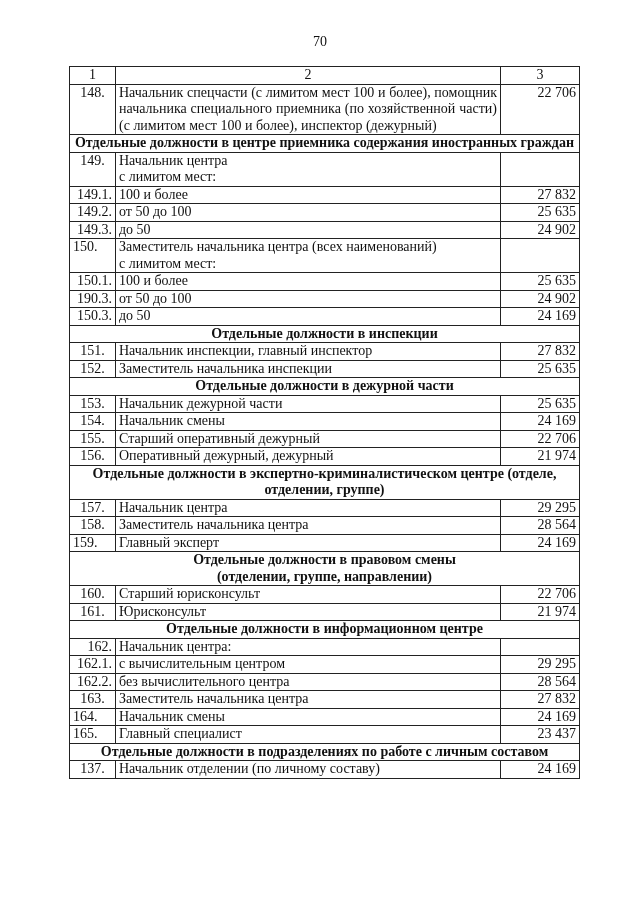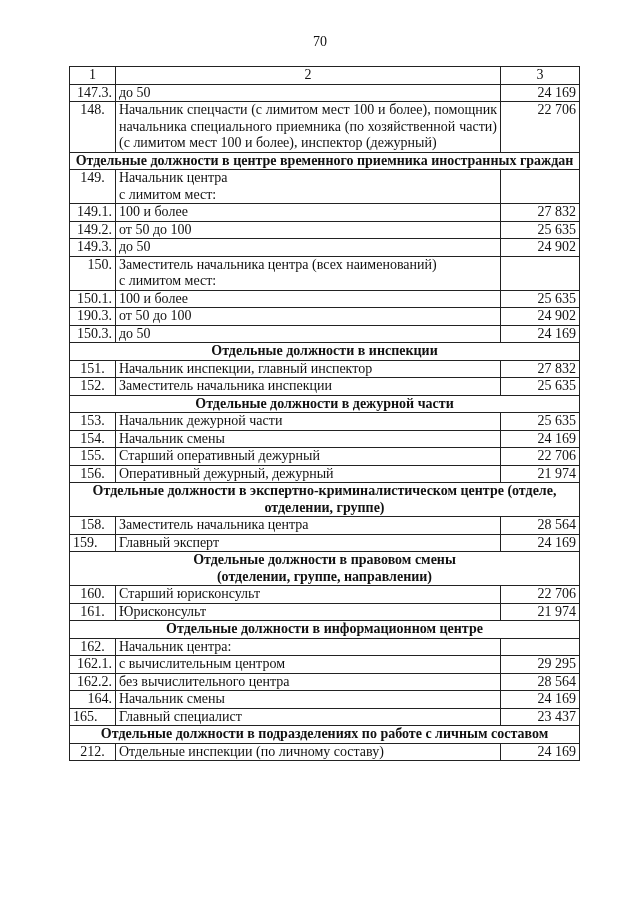--- a/index.html
+++ b/index.html
@@ -26,32 +26,27 @@
       <col class="c1">
       <col class="c2">
       <col class="c3">
     </colgroup>
   <tbody id="tbody">
     <tr>
       <td class="hdr">1</td>
       <td class="hdr">2</td>
       <td class="hdr">3</td>
     </tr>
-  <tr>
-        <td class="num">147.3.</td>
-        <td style="white-space: pre-line;">до 50</td>
-        <td class="val">24 169</td>
-      </tr>
       <tr>
         <td class="num" style="text-align: center;">148.</td>
         <td class="justify" style="white-space: pre-line; text-align-last: left;">Начальник спецчасти (с лимитом мест 100 и более), помощник начальника специального приемника (по хозяйственной части) (с лимитом мест 100 и более), инспектор (дежурный)</td>
         <td class="val">22 706</td>
       </tr>
       <tr>
-        <td class="sec" colspan="3" style="white-space: pre-line;">Отдельные должности в центре временного приемника иностранных граждан</td>
+        <td class="sec" colspan="3" style="white-space: pre-line;">Отдельные должности в центре приемника содержания иностранных граждан</td>
       </tr>
       <tr>
         <td class="num" style="text-align: center;">149.</td>
         <td style="white-space: pre-line;">Начальник центра
 с лимитом мест:</td>
         <td class="val"></td>
       </tr>
       <tr>
         <td class="num">149.1.</td>
         <td style="white-space: pre-line;">100 и более</td>
@@ -61,21 +56,21 @@
         <td class="num">149.2.</td>
         <td style="white-space: pre-line;">от 50 до 100</td>
         <td class="val">25 635</td>
       </tr>
       <tr>
         <td class="num">149.3.</td>
         <td style="white-space: pre-line;">до 50</td>
         <td class="val">24 902</td>
       </tr>
       <tr>
-        <td class="num" style="text-align: right;">150.</td>
+        <td class="num" style="text-align: left;">150.</td>
         <td style="white-space: pre-line;">Заместитель начальника центра (всех наименований)
 с лимитом мест:</td>
         <td class="val"></td>
       </tr>
       <tr>
         <td class="num">150.1.</td>
         <td style="white-space: pre-line;">100 и более</td>
         <td class="val">25 635</td>
       </tr>
       <tr>
@@ -121,20 +116,25 @@
       </tr>
       <tr>
         <td class="num" style="text-align: center;">156.</td>
         <td style="white-space: pre-line;">Оперативный дежурный, дежурный</td>
         <td class="val">21 974</td>
       </tr>
       <tr>
         <td class="sec" colspan="3" style="white-space: pre-line;">Отдельные должности в экспертно-криминалистическом центре (отделе, отделении, группе)</td>
       </tr>
       <tr>
+        <td class="num" style="text-align: center;">157.</td>
+        <td style="white-space: pre-line;">Начальник центра</td>
+        <td class="val">29 295</td>
+      </tr>
+      <tr>
         <td class="num" style="text-align: center;">158.</td>
         <td style="white-space: pre-line;">Заместитель начальника центра</td>
         <td class="val">28 564</td>
       </tr>
       <tr>
         <td class="num" style="text-align: left;">159.</td>
         <td style="white-space: pre-line;">Главный эксперт</td>
         <td class="val">24 169</td>
       </tr>
       <tr>
@@ -148,46 +148,51 @@
       </tr>
       <tr>
         <td class="num" style="text-align: center;">161.</td>
         <td style="white-space: pre-line;">Юрисконсульт</td>
         <td class="val">21 974</td>
       </tr>
       <tr>
         <td class="sec" colspan="3" style="white-space: pre-line;">Отдельные должности в информационном центре</td>
       </tr>
       <tr>
-        <td class="num" style="text-align: center;">162.</td>
+        <td class="num" style="text-align: right;">162.</td>
         <td style="white-space: pre-line;">Начальник центра:</td>
         <td class="val"></td>
       </tr>
       <tr>
         <td class="num">162.1.</td>
         <td style="white-space: pre-line;">с вычислительным центром</td>
         <td class="val">29 295</td>
       </tr>
       <tr>
         <td class="num">162.2.</td>
         <td style="white-space: pre-line;">без вычислительного центра</td>
         <td class="val">28 564</td>
       </tr>
       <tr>
-        <td class="num" style="text-align: right;">164.</td>
+        <td class="num" style="text-align: center;">163.</td>
+        <td style="white-space: pre-line;">Заместитель начальника центра</td>
+        <td class="val">27 832</td>
+      </tr>
+      <tr>
+        <td class="num" style="text-align: left;">164.</td>
         <td style="white-space: pre-line;">Начальник смены</td>
         <td class="val">24 169</td>
       </tr>
       <tr>
         <td class="num" style="text-align: left;">165.</td>
         <td style="white-space: pre-line;">Главный специалист</td>
         <td class="val">23 437</td>
       </tr>
       <tr>
         <td class="sec" colspan="3" style="white-space: pre-line;">Отдельные должности в подразделениях по работе с личным составом</td>
       </tr>
       <tr>
-        <td class="num" style="text-align: center;">212.</td>
-        <td style="white-space: pre-line;">Отдельные инспекции (по личному составу)</td>
+        <td class="num" style="text-align: center;">137.</td>
+        <td style="white-space: pre-line;">Начальник отделении (по личному составу)</td>
         <td class="val">24 169</td>
       </tr>
     </tbody>
 </table>
 
 </body></html>

